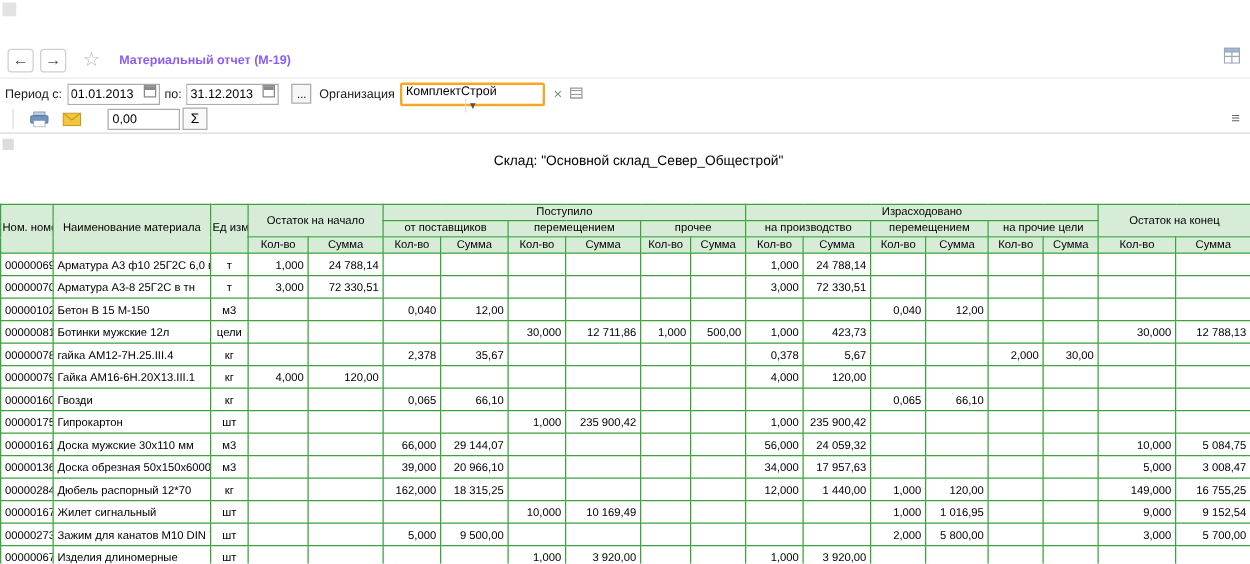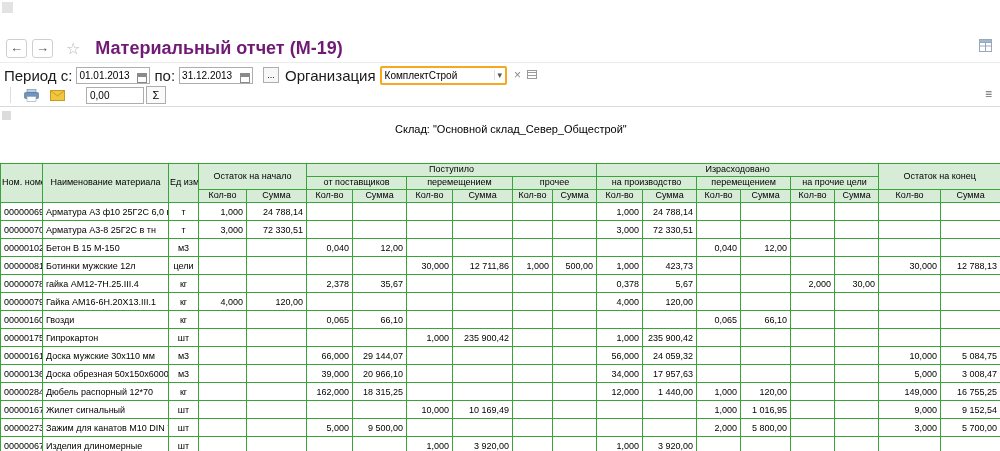--- a/index.html
+++ b/index.html
@@ -7,36 +7,36 @@
   body { font-family:"Liberation Sans","DejaVu Sans",sans-serif; }
   .app { position:relative; width:1000px; height:451px; overflow:hidden; background:#fff; }
 
   .corner-sq { position:absolute; left:2px; top:2px; width:11px; height:11px; background:#e3e3e3; }
   .sheet-sq  { position:absolute; left:2px; top:111px; width:9px; height:9px; background:#dcdcdc; }
 
   .nav-row { position:absolute; left:6px; top:36px; right:6px; height:24px; display:flex; align-items:center; gap:5px; }
   .nav-btn { width:21px; height:19px; border:1px solid #cfcfcf; border-radius:3px; background:#fff; color:#555;
              font-size:13px; line-height:16px; text-align:center; padding:0; cursor:pointer; }
   .star { color:#b8b8b8; font-size:16px; margin-left:8px; }
-  .page-title { font-size:18px; font-weight:bold; color:#701a75; margin-left:10px; }
+  .page-title { font-size:10px; font-weight:bold; color:#8b5cf6; margin-left:10px; }
   .nav-right-icon { position:absolute; right:2px; top:2px; }
 
   .thin-line-1 { position:absolute; left:0; top:62px; width:1000px; height:1px; background:#ececec; }
   .hsep { position:absolute; left:0; top:106px; width:1000px; height:1px; background:#d9d9d9; }
 
   .filter-row { position:absolute; left:4px; top:65px; right:6px; height:20px; display:flex; align-items:center; }
-  .lbl { font-size:15px; color:#1a1a1a; white-space:nowrap; }
-  .input-wrap { display:inline-flex; align-items:flex-end; border:1px solid #adadad; background:#fff; height:17px; margin:0 4px; }
+  .lbl { font-size:10px; color:#1a1a1a; white-space:nowrap; }
+  .input-wrap { display:inline-flex; align-items:flex-start; border:1px solid #adadad; background:#fff; height:17px; margin:0 4px; }
   .input-wrap input { border:0; outline:0; width:58px; height:15px; font-size:10px; font-family:inherit; padding:0 2px; }
   .cal-icon { display:inline-block; width:10px; height:10px; border:1px solid #8a8a8a;
               background:linear-gradient(#8a8a8a 0 3px, #fff 3px); margin:0 2px; }
   .small-btn { border:1px solid #adadad; background:#f7f7f7; width:16px; height:16px; font-size:9px;
                line-height:7px; text-align:center; padding:0; margin:0 6px 0 6px; cursor:pointer; }
   .combo-wrap { display:inline-flex; align-items:center; border:2px solid #f6a821; border-radius:2px;
-                background:#fff; height:19px; margin:0 4px; }
+                background:#fff; height:19px; margin:0 4px;flex-direction:column; }
   .combo-wrap input { border:0; outline:0; width:112px; height:14px; font-size:10px; font-family:inherit; padding:0 3px; }
   .combo-arrow { font-size:9px; color:#555; padding:0 3px; border-left:1px solid #e0e0e0; }
   .mini-btn { font-size:12px; color:#888; margin:0 3px; cursor:pointer; }
   .list-icon { display:inline-block; width:10px; height:9px; border:1px solid #9a9a9a; background:
                linear-gradient(#fff 0 1px, #9a9a9a 1px 2px, #fff 2px 4px, #9a9a9a 4px 5px, #fff 5px 7px, #9a9a9a 7px 8px, #fff 8px); }
 
   .action-row { position:absolute; left:3px; top:85px; right:6px; height:20px; display:flex; align-items:center; }
   .generate-btn { display:inline-flex; align-items:center; gap:5px; height:20px; padding:0 9px 0 6px;
                   border:2px solid #f6a821; border-radius:3px; background:#fdfdfd; font-size:11px;
                   font-family:inherit; color:#000; cursor:pointer; }

